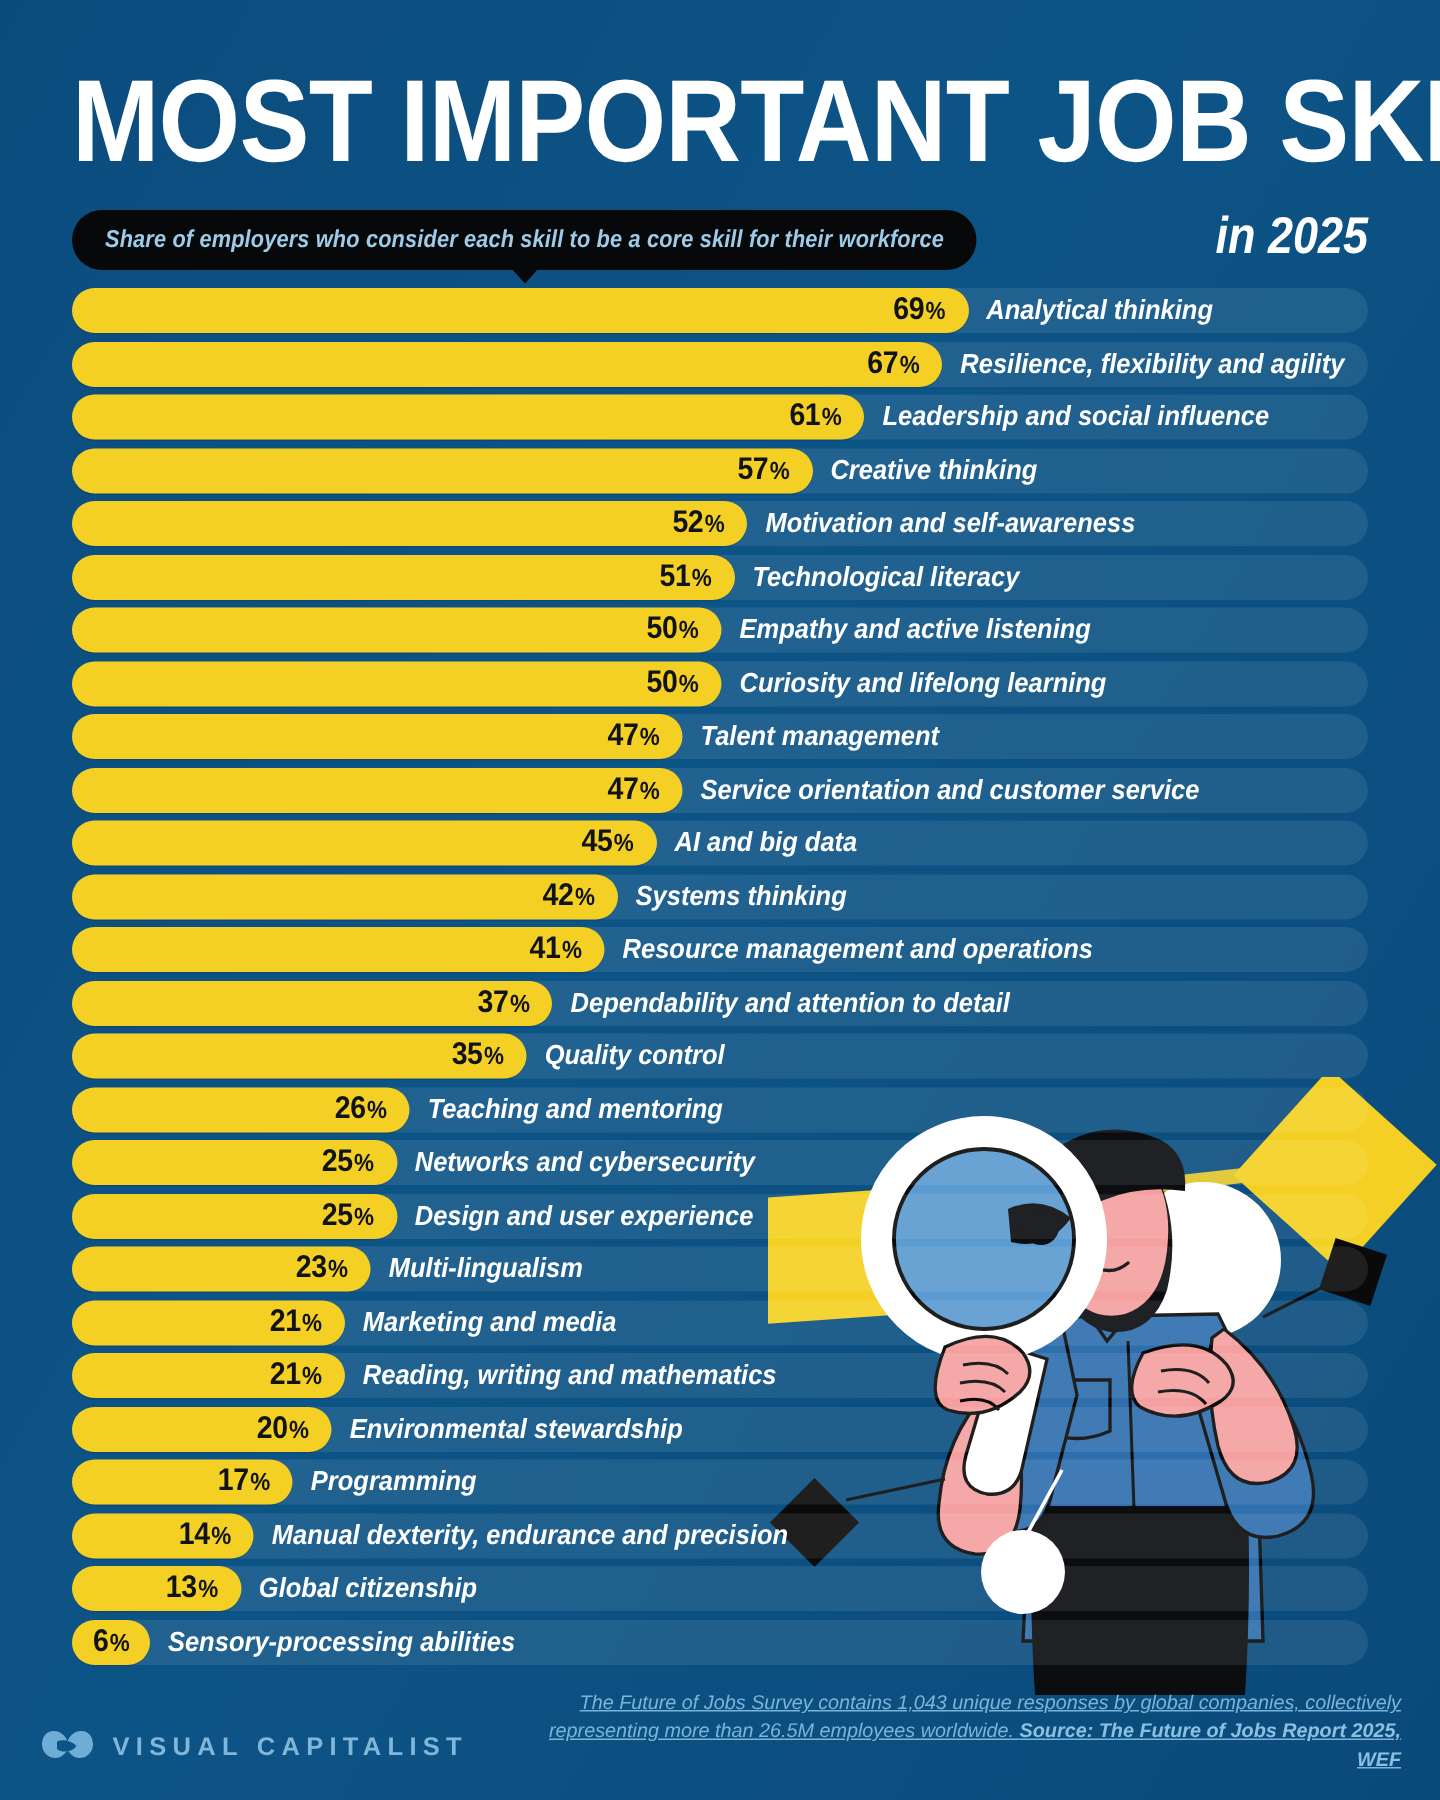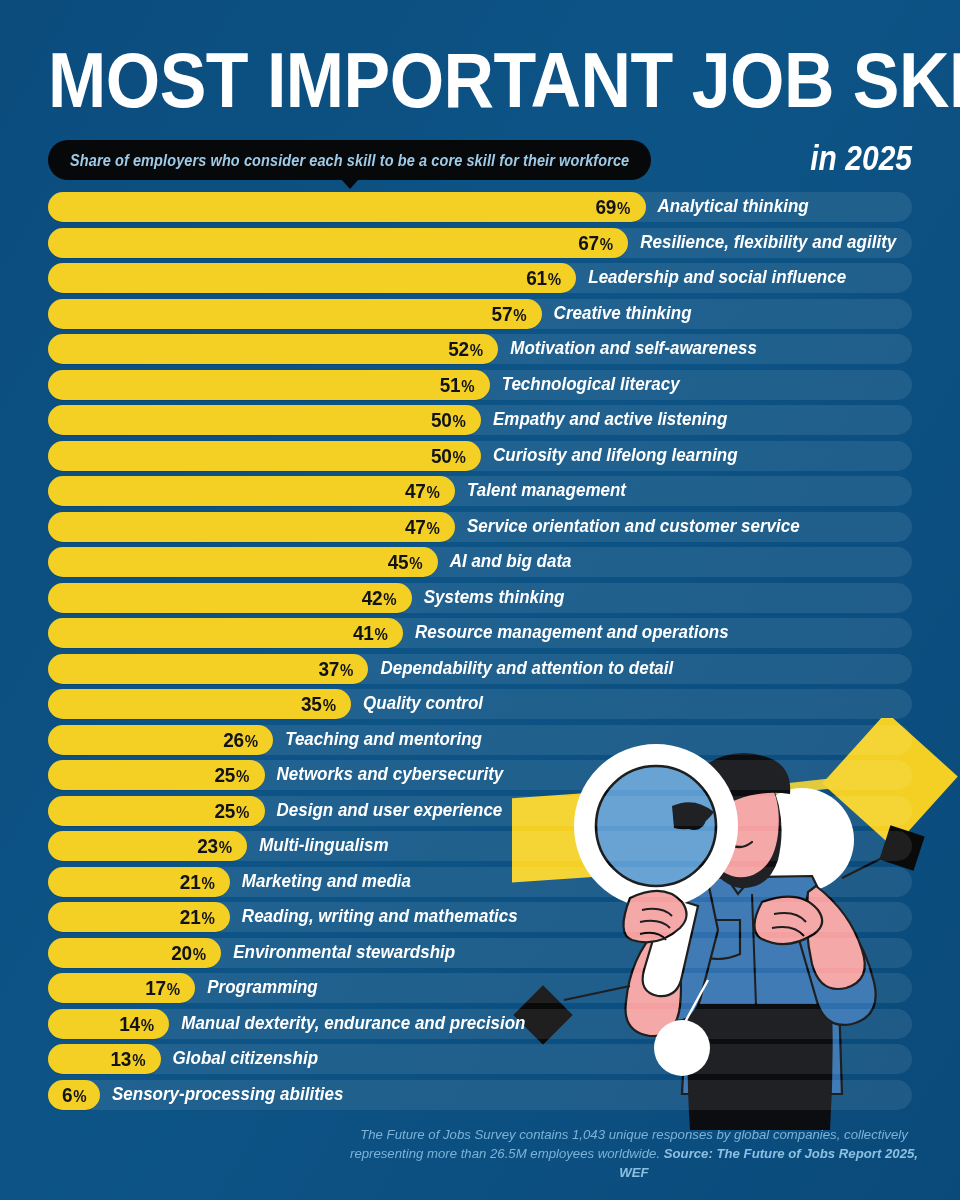--- a/index.html
+++ b/index.html
@@ -101,23 +101,24 @@
 
   
   #footer { position: absolute; left: 0; bottom: 0; width: 960px; height: 78px; }
   #logo { position: absolute; left: 28px; bottom: 22px; display: flex; align-items: center; gap: 13px; }
   #logo-text {
     font-size: 17px; font-weight: 700; color: #7fb6da;
     letter-spacing: 4.2px;
   }
   #source {
     position: absolute; right: 26px; bottom: 18px;
-    width: 600px; text-align: center;
+    width: 600px; text-align: right;
     font-size: 13.2px; line-height: 19px; font-style: italic;
     color: #7cb3d8;
+    text-decoration: underline;
   }
   #source b { font-weight: 700; color: #8cc0e2; }
 </style>
 </head>
 <body>
 
 <div id="poster">
 
   <div id="header">
     <div id="title">MOST IMPORTANT JOB SKILLS</div>
@@ -435,19 +436,26 @@
         <div class="bar" style="width: 51.96px; background: rgb(245, 208, 36);"></div>
         <div class="value" style="left: 61.96px;">
           <span>6</span>
           <span class="pct">%</span>
         </div>
         <div class="label" style="left: 111.96px;">Sensory-processing abilities</div>
       </div>
     </div>
 
   <div id="footer">
+    <div id="logo">
+      <svg width="34" height="26" viewBox="0 0 34 26">
+        <path d="M8 2 C2 2 0 7 0 11 c0 5 4 9 9 9 c4 0 6 -3 8 -5 c2 2 4 5 8 5 c5 0 9 -4 9 -9 c0 -4 -2 -9 -8 -9 c-5 0 -8 4 -9 7 c-1 -3 -4 -7 -9 -7 z" fill="#6eaed6"></path>
+        <path d="M10 9 c5 -2 10 0 13 3 c-3 4 -9 5 -13 2 z" fill="#0d5486"></path>
+      </svg>
+      <span id="logo-text">VISUAL CAPITALIST</span>
+    </div>
     <div id="source">
       <span>The Future of Jobs Survey contains 1,043 unique responses by global companies, collectively</span><br>
       <span>representing more than 26.5M employees worldwide. </span><b>Source: The Future of Jobs Report 2025, WEF</b>
     </div>
   </div>
 
 </div>
 
 </body></html>

